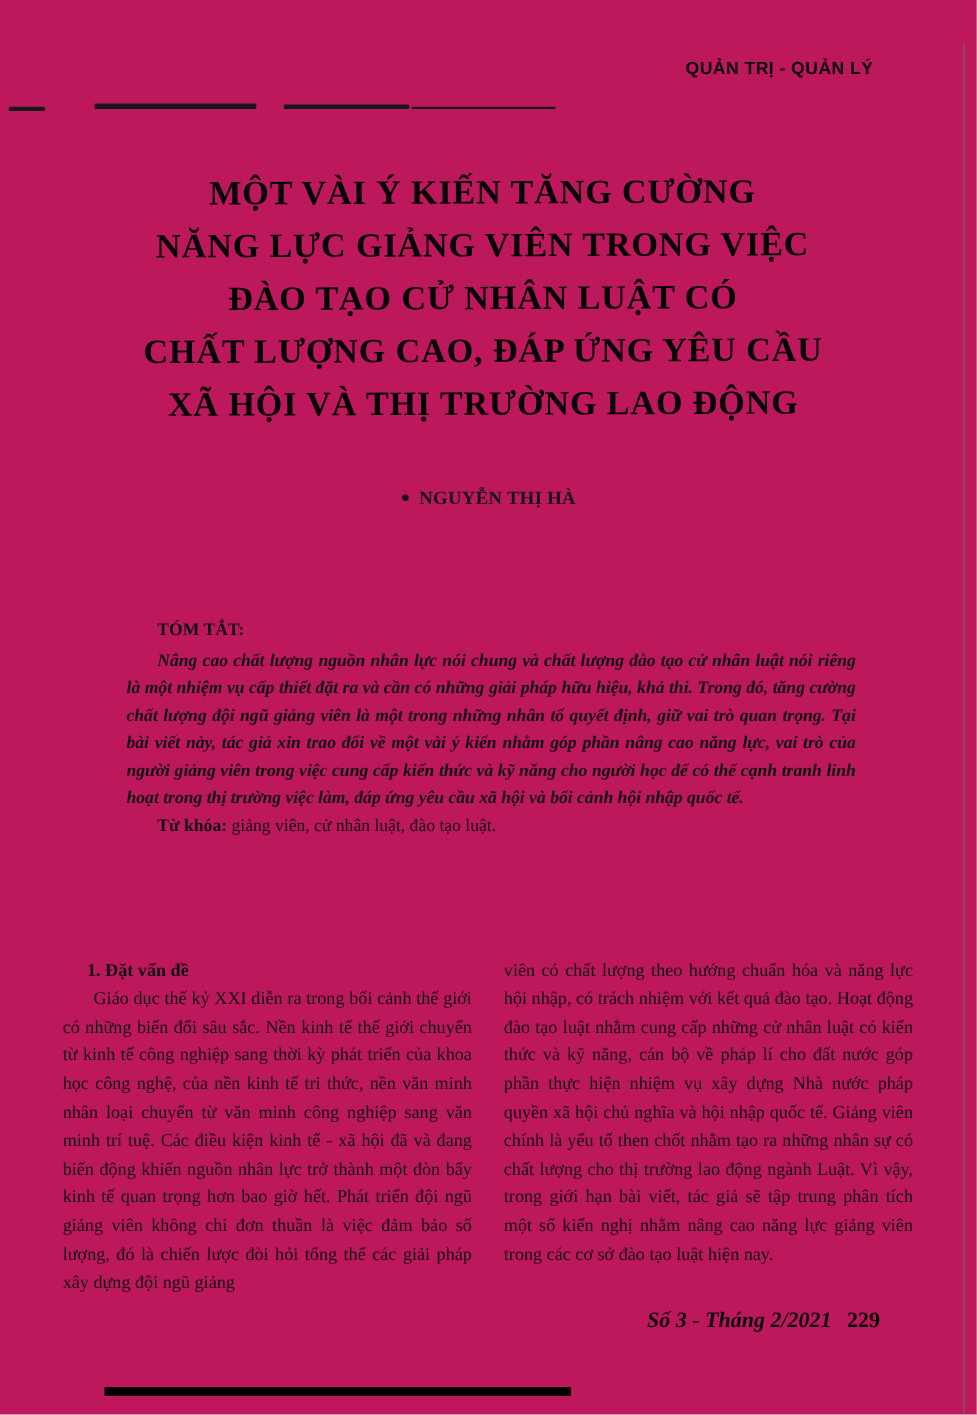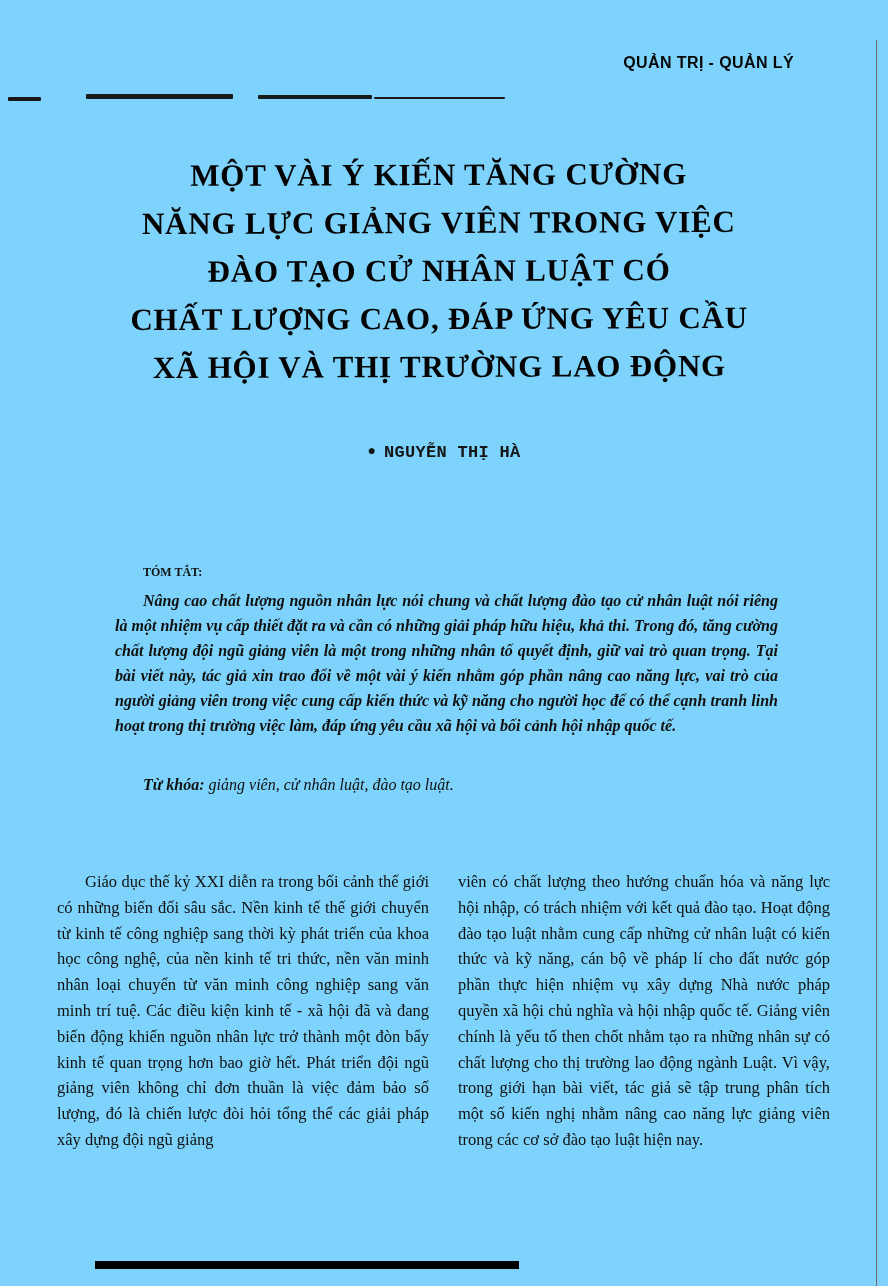--- a/index.html
+++ b/index.html
@@ -4,21 +4,21 @@
 <style>
   * { margin: 0; padding: 0; box-sizing: border-box; }
   html, body { background: #e8e8e8; }
   body {
     width: 888px; height: 1286px;
     position: relative;
     font-family: "Liberation Serif", serif;
   }
   .page {
     position: absolute; inset: 0;
-    background: #7dd3fc;
+    background: #be185d;
     color: #101010;
     overflow: hidden;
   }
 
   
   .header-category {
     position: absolute; top: 54px; right: 94px;
     font-family: "Liberation Sans", sans-serif;
     font-weight: bold; font-size: 16px;
     letter-spacing: 0.4px; color: #070707;
@@ -46,41 +46,41 @@
     text-align: center;
     font-weight: bold; font-size: 31px; line-height: 48px;
     letter-spacing: 0.8px; color: #040404;
     transform: rotate(-0.2deg);
   }
 
   
   .author-line {
     position: absolute; top: 443px; left: 0; right: 0;
     text-align: center;
-    font-family: Liberation Mono, monospace;
+    font-family: Liberation Serif, serif;
     font-weight: bold; font-size: 17px; color: #151515;
     letter-spacing: 0.3px;
   }
   .author-bullet { font-size: 14px; margin-right: 8px; position: relative; top: -2px; }
 
   
   .abstract {
     position: absolute; top: 560px; left: 115px; width: 663px;
     font-size: 16px; line-height: 25px; color: #101010;
   }
   .abstract-heading {
-    font-weight: bold; font-size: 12px;
+    font-weight: bold; font-size: 16px;
     text-indent: 28px; font-style: normal;
   }
   .abstract-body {
     font-style: italic; text-align: justify; text-indent: 28px;
     margin-top: 3px;
     font-weight: bold;
   }
-  .abstract-keywords { font-style: italic; text-indent: 28px; margin-top: 34px; }
+  .abstract-keywords { text-indent: 28px; }
   .kw-label { font-weight: bold; }
 
   
   .columns {
     position: absolute; top: 869px; left: 57px; width: 774px;
     display: flex; gap: 29px;
     font-size: 16.5px; line-height: 25.8px; color: #101010;
   }
   .col { width: 372px; text-align: justify; }
   .section-heading { font-weight: bold; text-indent: 22px; }
@@ -125,21 +125,26 @@
     <div class="abstract-heading">TÓM TẮT:</div>
     <p class="abstract-body">Nâng cao chất lượng nguồn nhân lực nói chung và chất lượng đào tạo cử nhân luật nói riêng là một nhiệm vụ cấp thiết đặt ra và cần có những giải pháp hữu hiệu, khả thi. Trong đó, tăng cường chất lượng đội ngũ giảng viên là một trong những nhân tố quyết định, giữ vai trò quan trọng. Tại bài viết này, tác giả xin trao đổi về một vài ý kiến nhằm góp phần nâng cao năng lực, vai trò của người giảng viên trong việc cung cấp kiến thức và kỹ năng cho người học để có thể cạnh tranh linh hoạt trong thị trường việc làm, đáp ứng yêu cầu xã hội và bối cảnh hội nhập quốc tế.</p>
     <p class="abstract-keywords">
       <span class="kw-label">Từ khóa:</span>
       <span>giảng viên, cử nhân luật, đào tạo luật.</span>
     </p>
   </div>
 
   <div class="columns">
     <div class="col col-left">
+      <div class="section-heading">1. Đặt vấn đề</div>
       <p class="body-par">Giáo dục thế kỷ XXI diễn ra trong bối cảnh thế giới có những biến đổi sâu sắc. Nền kinh tế thế giới chuyển từ kinh tế công nghiệp sang thời kỳ phát triển của khoa học công nghệ, của nền kinh tế tri thức, nền văn minh nhân loại chuyển từ văn minh công nghiệp sang văn minh trí tuệ. Các điều kiện kinh tế - xã hội đã và đang biến động khiến nguồn nhân lực trở thành một đòn bẩy kinh tế quan trọng hơn bao giờ hết. Phát triển đội ngũ giảng viên không chỉ đơn thuần là việc đảm bảo số lượng, đó là chiến lược đòi hỏi tổng thể các giải pháp xây dựng đội ngũ giảng</p>
     </div>
     <div class="col col-right">
       <p class="body-par">viên có chất lượng theo hướng chuẩn hóa và năng lực hội nhập, có trách nhiệm với kết quả đào tạo. Hoạt động đào tạo luật nhằm cung cấp những cử nhân luật có kiến thức và kỹ năng, cán bộ về pháp lí cho đất nước góp phần thực hiện nhiệm vụ xây dựng Nhà nước pháp quyền xã hội chủ nghĩa và hội nhập quốc tế. Giảng viên chính là yếu tố then chốt nhằm tạo ra những nhân sự có chất lượng cho thị trường lao động ngành Luật. Vì vậy, trong giới hạn bài viết, tác giả sẽ tập trung phân tích một số kiến nghị nhằm nâng cao năng lực giảng viên trong các cơ sở đào tạo luật hiện nay.</p>
     </div>
   </div>
 
+  <div class="footer">
+    <span class="footer-issue">Số 3 - Tháng 2/2021</span>
+    <span class="footer-page">229</span>
+  </div>
 
 </div>
 
 </body></html>

